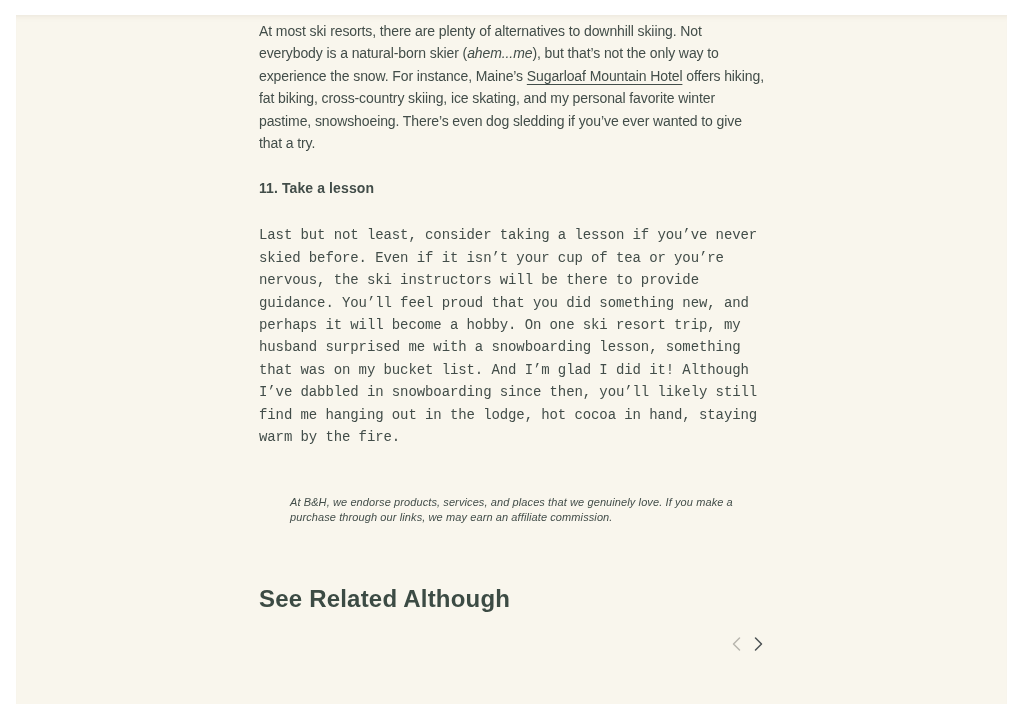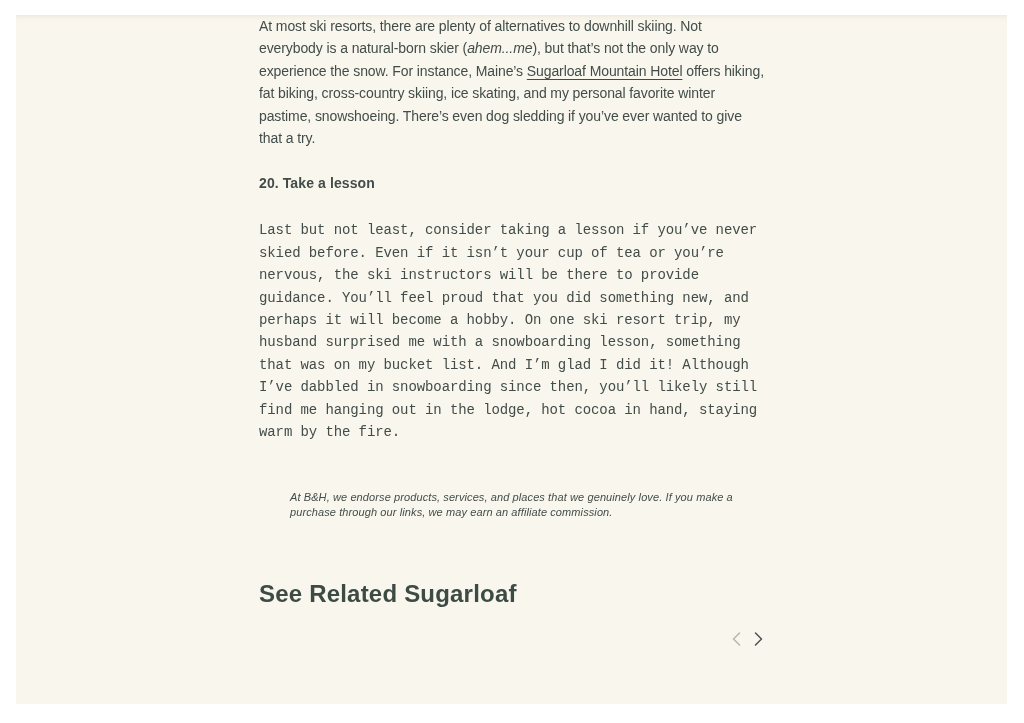--- a/index.html
+++ b/index.html
@@ -21,20 +21,21 @@
     position: absolute;
     left: 16px; top: 15px;
     width: 991px; height: 689px;
     background: var(--panel_bg);
     box-shadow: inset 0 6px 6px -6px rgba(180,160,140,0.25);
   }
   .content {
     position: absolute;
     left: 243px; top: 0;
     width: 508px;
+    padding-top: 5px;
   }
   .body-text {
     font-size: 14px;
     letter-spacing: -0.1px;
     line-height: 22.4px;
     color: var(--text);
   }
   .body-text em { font-style: italic; }
   .article-link {
     color: var(--text);
@@ -90,27 +91,27 @@
   .nav-btn.prev { cursor: default; }
 </style>
 </head>
 <body>
 
 <div class="panel">
   <div class="content">
 
     <p class="body-text"><span>At most ski resorts, there are plenty of alternatives to downhill skiing. Not everybody is a natural-born skier (</span><em>ahem...me</em><span>), but that’s not the only way to experience the snow. For instance, Maine’s </span><a class="article-link">Sugarloaf Mountain Hotel</a><span> offers hiking, fat biking, cross-country skiing, ice skating, and my personal favorite winter pastime, snowshoeing. There’s even dog sledding if you’ve ever wanted to give that a try.</span></p>
 
-    <h3 class="sub-heading">20. Take a lesson</h3>
+    <h3 class="sub-heading">11. Take a lesson</h3>
 
     <p class="body-text para2">Last but not least, consider taking a lesson if you’ve never skied before. Even if it isn’t your cup of tea or you’re nervous, the ski instructors will be there to provide guidance. You’ll feel proud that you did something new, and perhaps it will become a hobby. On one ski resort trip, my husband surprised me with a snowboarding lesson, something that was on my bucket list. And I’m glad I did it! Although I’ve dabbled in snowboarding since then, you’ll likely still find me hanging out in the lodge, hot cocoa in hand, staying warm by the fire.</p>
 
     <p class="disclaimer">At B&amp;H, we endorse products, services, and places that we genuinely love. If you make a purchase through our links, we may earn an affiliate commission.</p>
 
-    <h2 class="related-heading">See Related Sugarloaf</h2>
+    <h2 class="related-heading">See Related Although</h2>
 
     <div class="carousel-nav">
       <button class="nav-btn prev" aria-disabled="true">
         <svg width="11" height="16" viewBox="0 0 11 16">
           <polyline points="8.5,2 2.5,8 8.5,14" fill="none" stroke="var(--nav_prev)" stroke-width="1.5" stroke-linecap="round" stroke-linejoin="round"></polyline>
         </svg>
       </button>
       <button class="nav-btn next">
         <svg width="11" height="16" viewBox="0 0 11 16">
           <polyline points="2.5,2 8.5,8 2.5,14" fill="none" stroke="var(--nav_next)" stroke-width="1.5" stroke-linecap="round" stroke-linejoin="round"></polyline>

